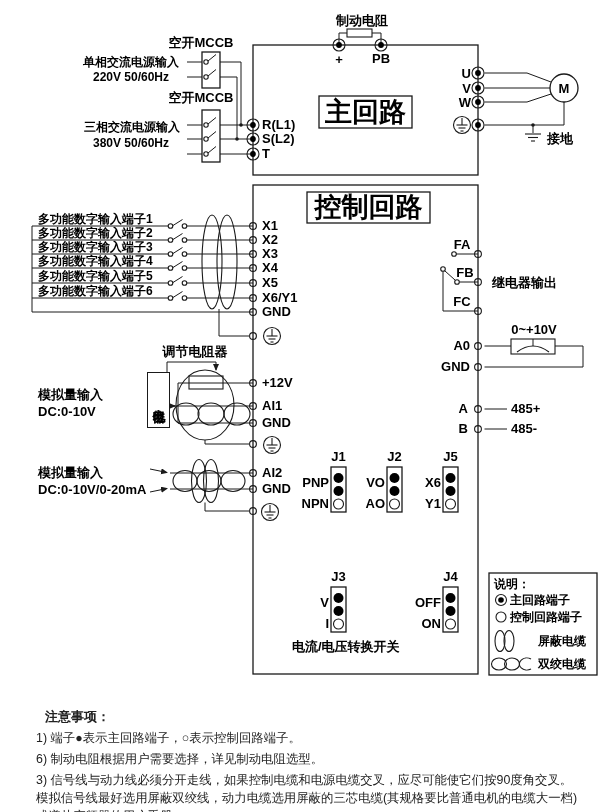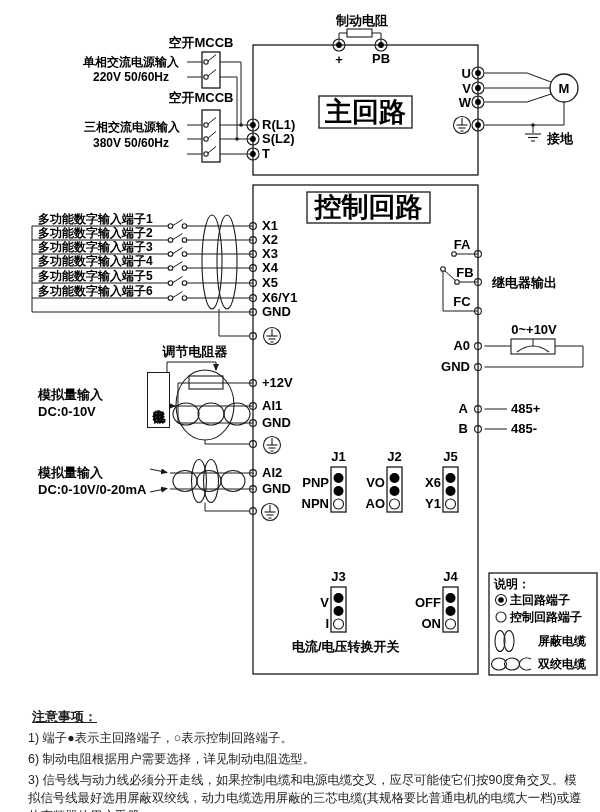--- a/index.html
+++ b/index.html
@@ -10,22 +10,22 @@
   .bx{stroke:#1a1a1a;stroke-width:1.3;fill:none;}
   .sym{stroke:#1a1a1a;stroke-width:1.1;fill:none;}
   .t13{font:bold 13px "Liberation Sans",sans-serif;fill:#000;}
   .t12{font:bold 12px "Liberation Sans",sans-serif;fill:#000;}
   .t11{font:bold 12px "Liberation Sans",sans-serif;fill:#000;}
   .title{font:bold 27px "Liberation Sans",sans-serif;fill:#000;}
   .potbox{position:absolute;left:147px;top:372px;width:21px;height:54px;border:1.3px solid #1a1a1a;
     background:#fff;writing-mode:vertical-rl;text-orientation:upright;
     font:bold 13px "Liberation Sans",sans-serif;color:#000;display:flex;align-items:center;justify-content:center;letter-spacing:1px;}
   .notes{position:absolute;left:28px;top:708px;width:556px;color:#222;}
-  .notes .nt{font:bold 13px "Liberation Sans",sans-serif;margin:0 0 4px 4px;text-decoration:underline;}
-  .notes p{font:12.4px/1.45 "Liberation Sans",sans-serif;margin:0 0 3px 0;}
+  .notes .nt{font:bold 13px "Liberation Sans",sans-serif;margin:0 0 4px 17px;}
+  .notes p{font:12.4px/1.45 "Liberation Sans",sans-serif;margin:0 0 3px 8px;}
 </style>
 </head>
 <body>
 
 <div class="stage">
 <svg width="600" height="706" viewBox="0 0 600 706">
   <defs>
     <marker id="arr" markerWidth="8" markerHeight="8" refX="6" refY="3" orient="auto">
       <path d="M0,0 L7,3 L0,6 Z" fill="#1a1a1a"></path>
     </marker>

